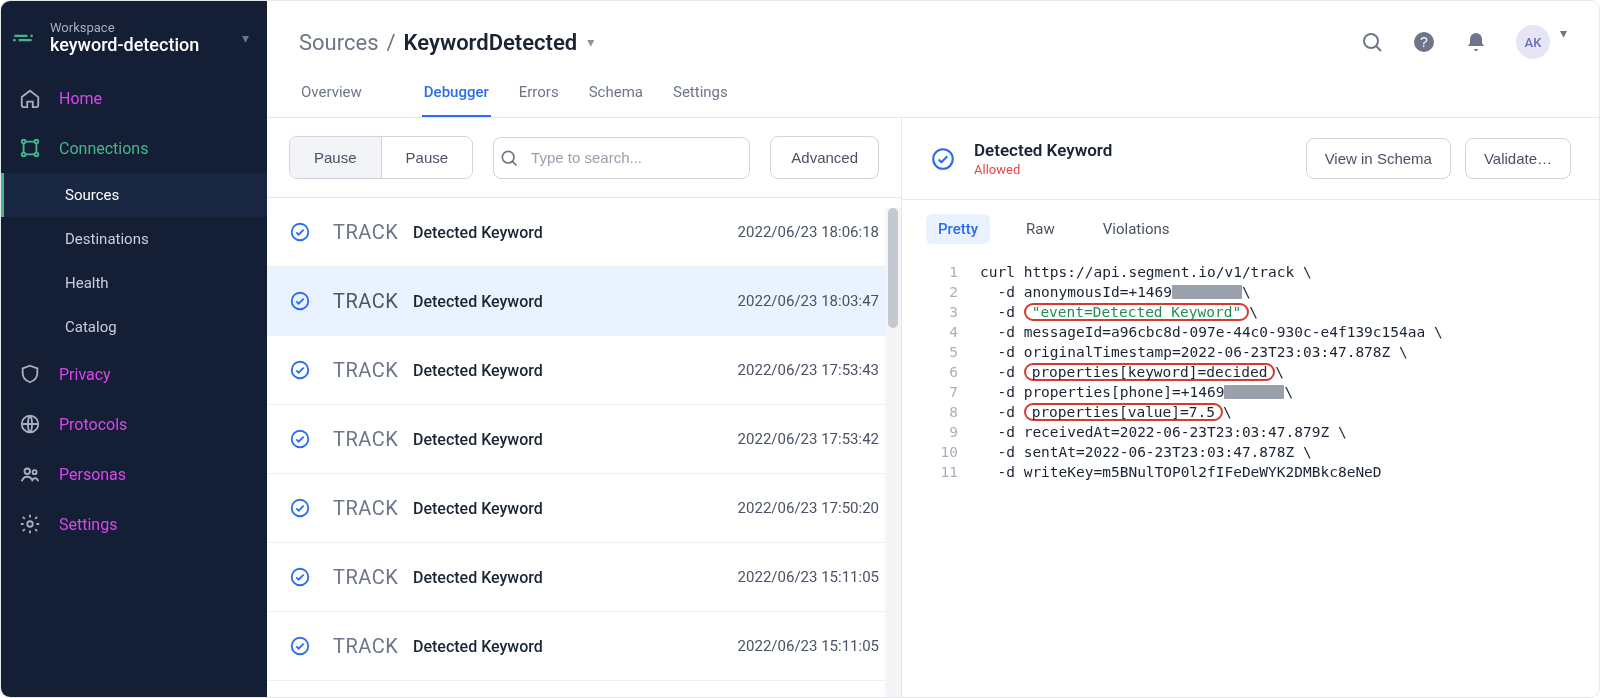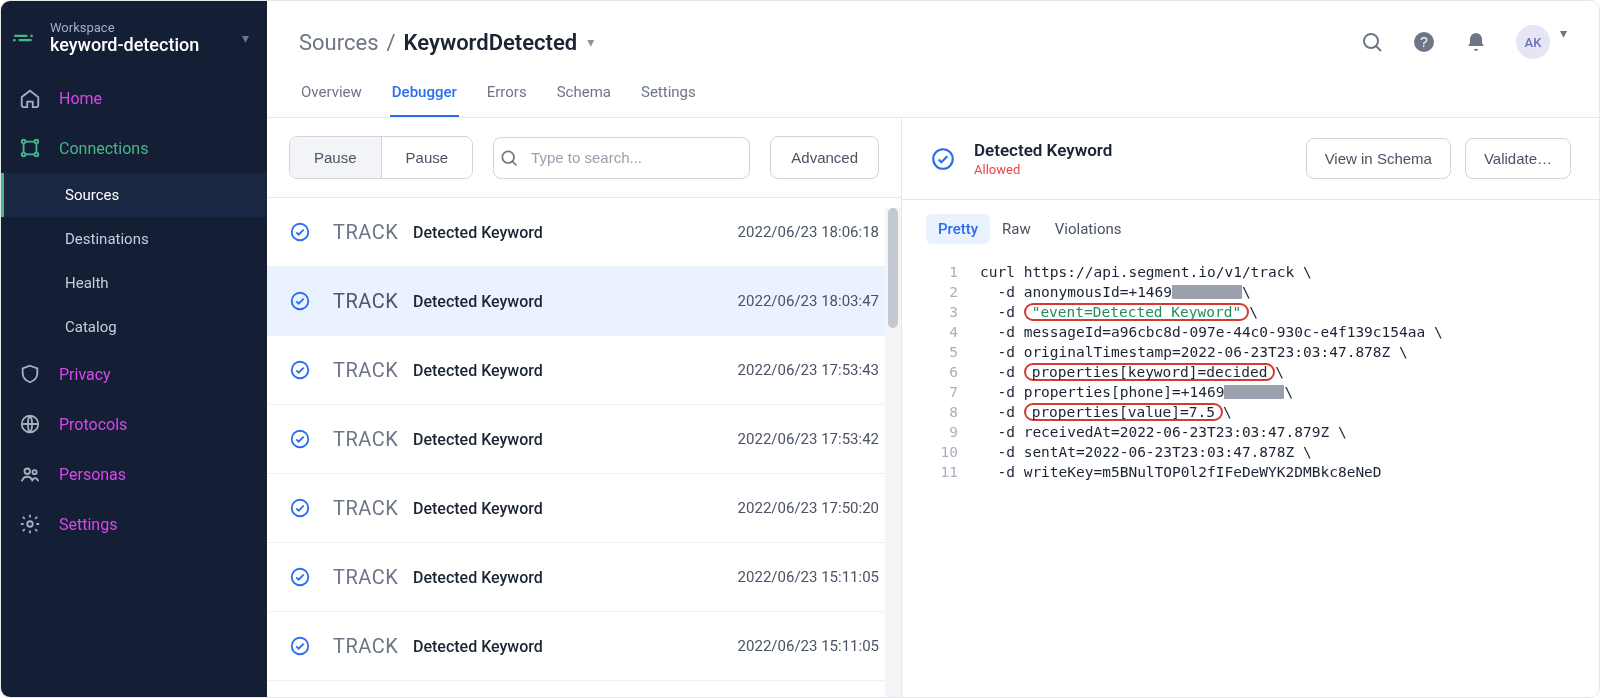--- a/index.html
+++ b/index.html
@@ -126,20 +126,21 @@
   .tab {
     padding: 14px 2px;
     font-size: 15px;
     color: #6d7688;
     cursor: pointer;
   }
   .tab.active {
     color: #2b6def;
     border-bottom: 2px solid #2b6def;
     font-weight: 500;
+    margin-left: 32px;
   }
 
   
   .content {
     flex: 1;
     display: flex;
     min-height: 0;
   }
 
   
@@ -258,20 +259,21 @@
     background: #fff;
     padding: 11px 18px;
     font-size: 15px;
     color: #4a5264;
     cursor: pointer;
     margin-left: 14px;
   }
 
   .detail-tabs {
     display: flex;
+    gap: 24px;
     padding: 14px 24px 10px 24px;
     align-items: flex-end;
   }
   .dtab {
     padding: 6px 12px;
     border-radius: 6px;
     font-size: 15px;
     color: #4a5264;
     cursor: pointer;
   }

